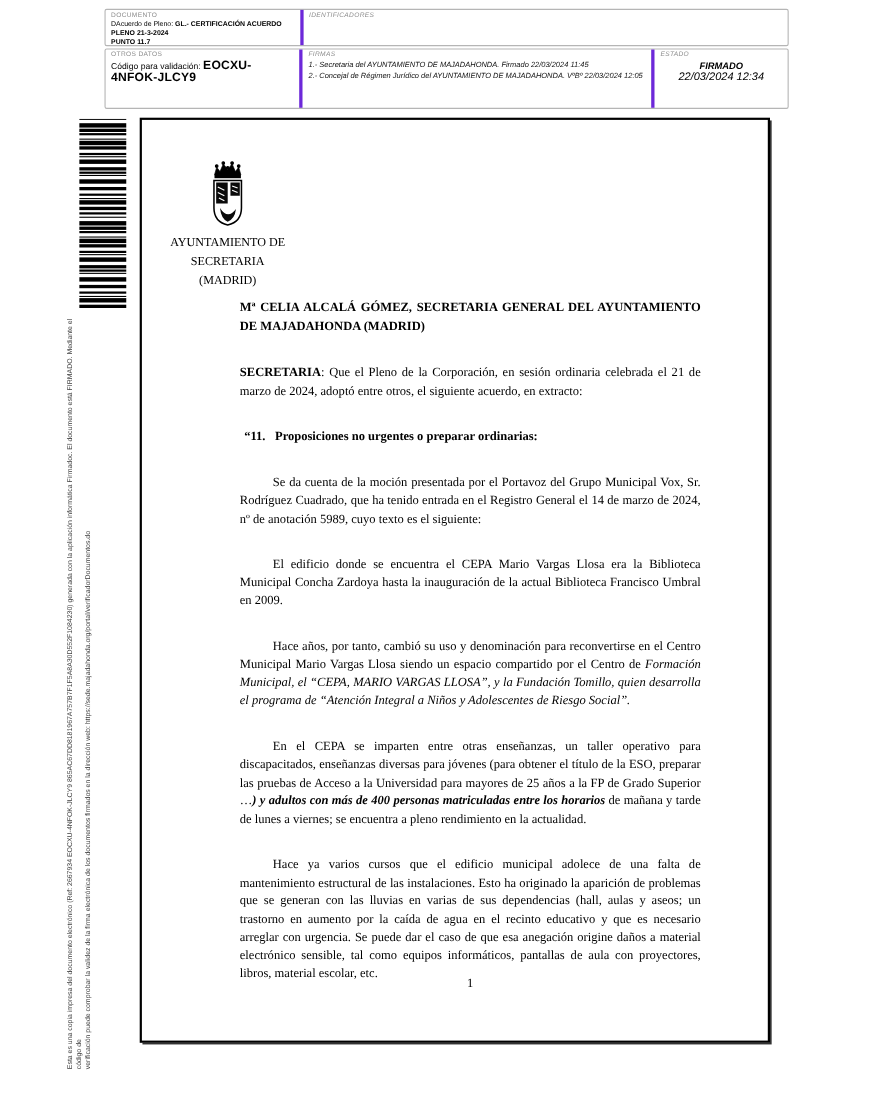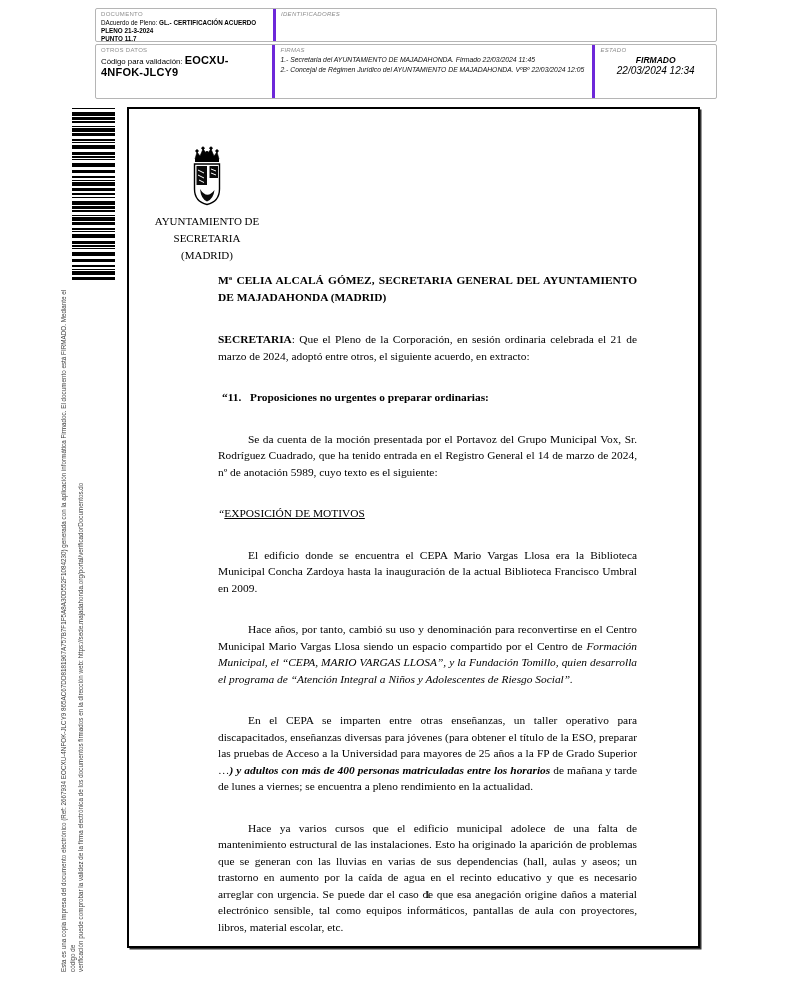--- a/index.html
+++ b/index.html
@@ -167,21 +167,20 @@
       <div>AYUNTAMIENTO DE</div>
       <div>SECRETARIA</div>
       <div>(MADRID)</div>
     </div>
 
     <div class="doc-body">
         <div class="para" style="margin-bottom: 26px;"><span class="r-b">Mª CELIA ALCALÁ GÓMEZ, SECRETARIA GENERAL DEL AYUNTAMIENTO DE MAJADAHONDA (MADRID)</span></div>
         <div class="para"><span class="r-b">SECRETARIA</span><span>: Que el Pleno de la Corporación, en sesión ordinaria celebrada el 21 de marzo de 2024, adoptó entre otros, el siguiente acuerdo, en extracto:</span></div>
         <div class="para" style="margin-left: 32px;"><span class="plabel" style="left: -28px;">“11.</span><span class="r-b">Proposiciones no urgentes o preparar ordinarias:</span></div>
         <div class="para ind"><span>Se da cuenta de la moción presentada por el Portavoz del Grupo Municipal Vox, Sr. Rodríguez Cuadrado, que ha tenido entrada en el Registro General el 14 de marzo de 2024, nº de anotación 5989, cuyo texto es el siguiente:</span></div>
-        <div class="para"><span class="r-i">“</span><span class="r-u">EXPOSICIÓN DE MOTIVOS</span></div>
         <div class="para ind"><span>El edificio donde se encuentra el CEPA Mario Vargas Llosa era la Biblioteca Municipal Concha Zardoya hasta la inauguración de la actual Biblioteca Francisco Umbral en 2009.</span></div>
         <div class="para ind"><span>Hace años, por tanto, cambió su uso y denominación para reconvertirse en el Centro Municipal Mario Vargas Llosa siendo un espacio compartido por el Centro de </span><span class="r-i">Formación Municipal, el “CEPA, MARIO VARGAS LLOSA”, y la Fundación Tomillo, quien desarrolla el programa de “Atención Integral a Niños y Adolescentes de Riesgo Social”.</span></div>
         <div class="para ind"><span>En el CEPA se imparten entre otras enseñanzas, un taller operativo para discapacitados, enseñanzas diversas para jóvenes (para obtener el título de la ESO, preparar las pruebas de Acceso a la Universidad para mayores de 25 años a la FP de Grado Superior …</span><span class="r-b r-i">) y adultos con más de 400 personas matriculadas entre los horarios </span><span>de mañana y tarde de lunes a viernes; se encuentra a pleno rendimiento en la actualidad.</span></div>
         <div class="para ind"><span>Hace ya varios cursos que el edificio municipal adolece de una falta de mantenimiento estructural de las instalaciones. Esto ha originado la aparición de problemas que se generan con las lluvias en varias de sus dependencias (hall, aulas y aseos; un trastorno en aumento por la caída de agua en el recinto educativo y que es necesario arreglar con urgencia. Se puede dar el caso de que esa anegación origine daños a material electrónico sensible, tal como equipos informáticos, pantallas de aula con proyectores, libros, material escolar, etc.</span></div>
       </div>
 
     <div class="page-num">1</div>
   </div>
 
 </div>

